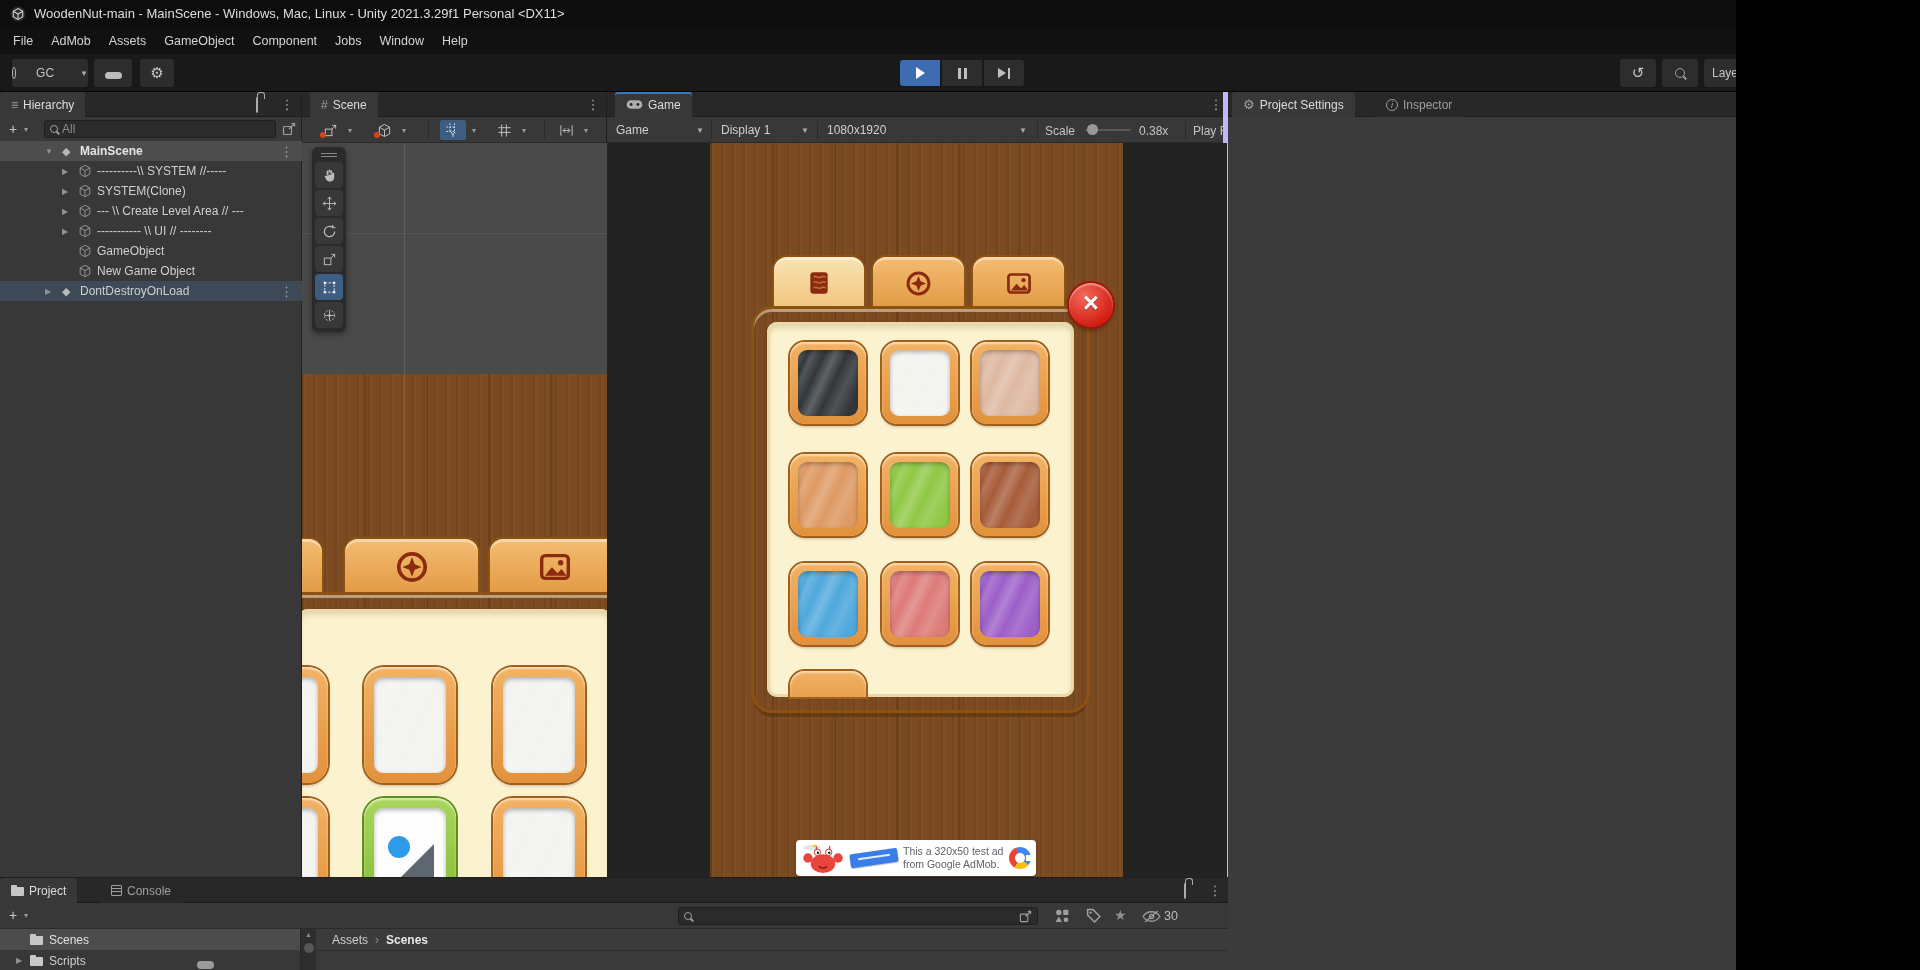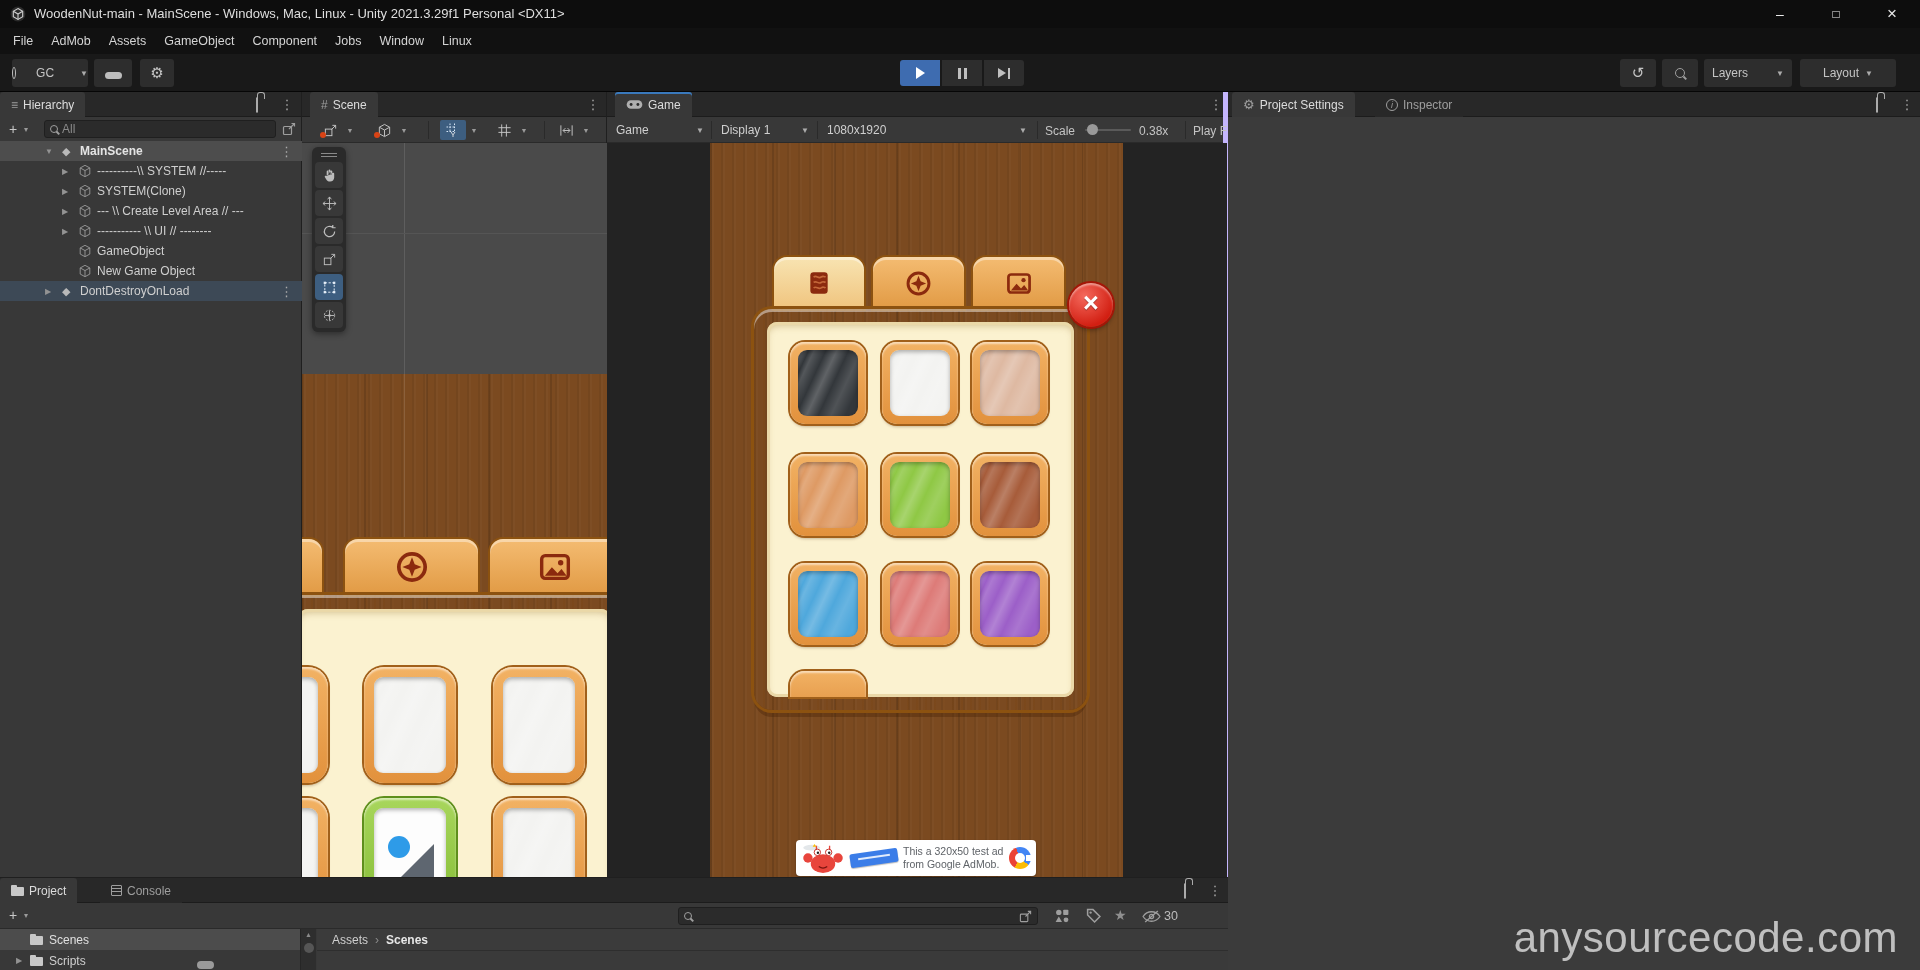--- a/index.html
+++ b/index.html
@@ -1,18 +1,18 @@
 <!DOCTYPE html>
 <html><head>
 <meta charset="utf-8">
 <style>
   * { margin:0; padding:0; box-sizing:border-box; }
   html,body { background:#000; }
   #app {
-    position:relative; width:1920px; height:970px; overflow:hidden;
+    position:relative; width:1736px; height:970px; overflow:hidden;
     font-family:"Liberation Sans", sans-serif; font-size:12px; color:#CFCFCF;
     background:#a21caf; user-select:none;
   }
   .abs { position:absolute; }
   .row { display:flex; align-items:center; }
 
   
   #titlebar { left:0; top:0; width:1920px; height:28px; background:#0d0d0d; }
   #menubar  { left:0; top:28px; width:1920px; height:26px; background:#111; }
   #maintoolbar { left:0; top:54px; width:1920px; height:38px; background:#191919; border-bottom:1px solid #060606; }
@@ -108,21 +108,21 @@
   </div>
 
   <div id="menubar" class="abs row" style="padding-left:4px">
     <span class="menu-item">File</span>
     <span class="menu-item">AdMob</span>
     <span class="menu-item">Assets</span>
     <span class="menu-item">GameObject</span>
     <span class="menu-item">Component</span>
     <span class="menu-item">Jobs</span>
     <span class="menu-item">Window</span>
-    <span class="menu-item">Linux</span>
+    <span class="menu-item">Help</span>
   </div>
 
   <div id="maintoolbar" class="abs">
     <div class="tbtn abs" style="left:12px;top:5px;width:76px;gap:20px">
       <span style="position:relative;width:12px;height:12px;border:1.4px solid #BDBDBD;border-radius:50%;display:inline-block"></span>
       <span>GC</span>
       <span class="dd-arrow">▼</span>
     </div>
     <div class="tbtn abs" style="left:94px;top:5px;width:38px">
       <span style="position:relative;display:inline-block;width:17px;height:7px;background:#BDBDBD;border-radius:6px;margin-top:5px"></span>
@@ -608,14 +608,13 @@
 
       <div class="abs row" style="left:317px;top:0;width:911px;height:22px;background:#3B3B3B;border-bottom:1px solid #2e2e2e;padding-left:15px;gap:7px">
         <span>Assets</span>
         <span style="color:#8a8a8a">›</span>
         <span style="color:#E6E6E6;font-weight:bold">Scenes</span>
       </div>
       <div class="abs" style="left:317px;top:22px;width:911px;height:20px;background:#3A3A3A"></div>
     </div>
   </div>
 
-  <div id="watermark">anysourcecode.com</div>
 </div>
 
 </body></html>

